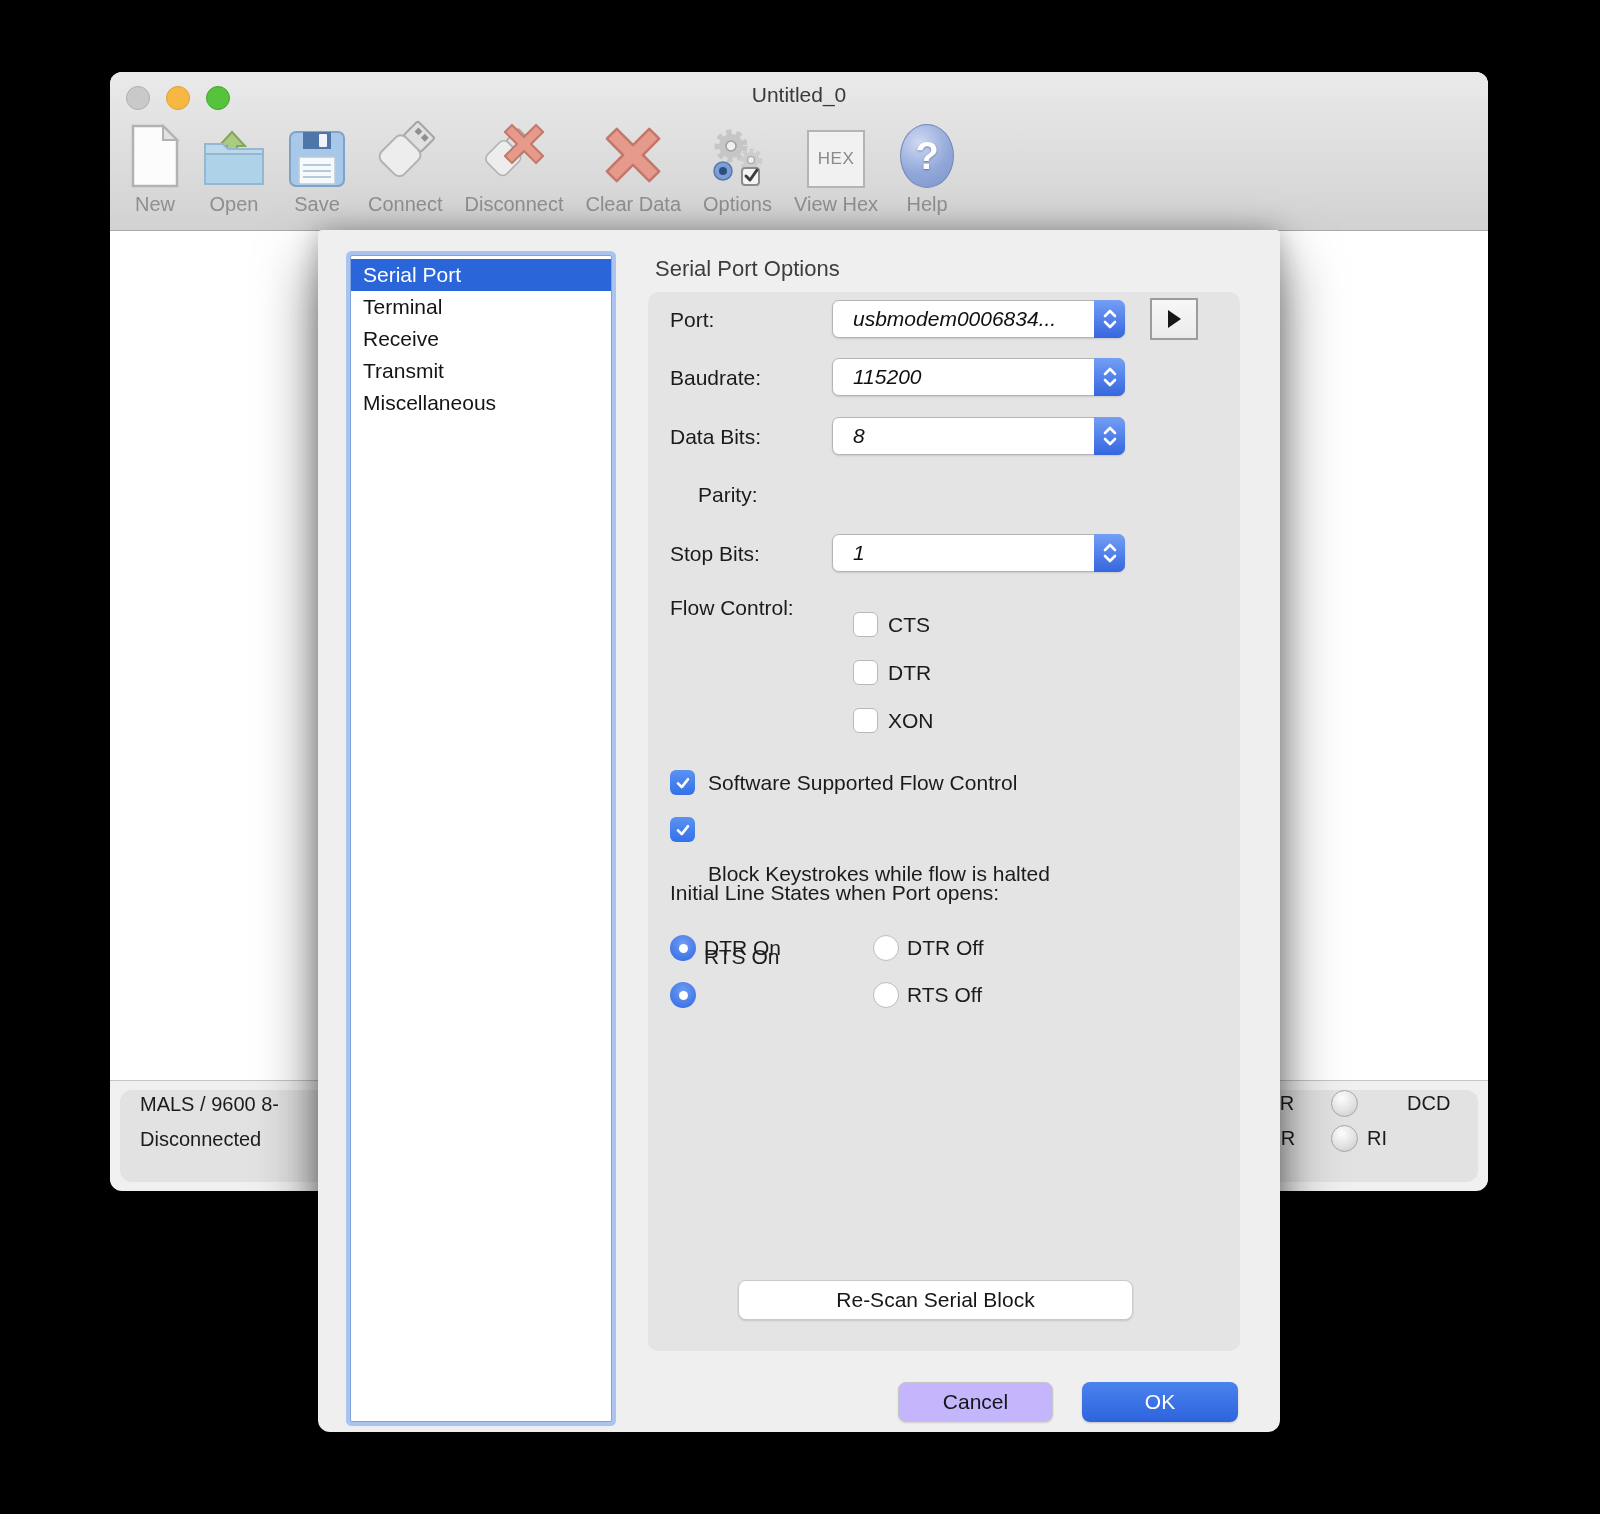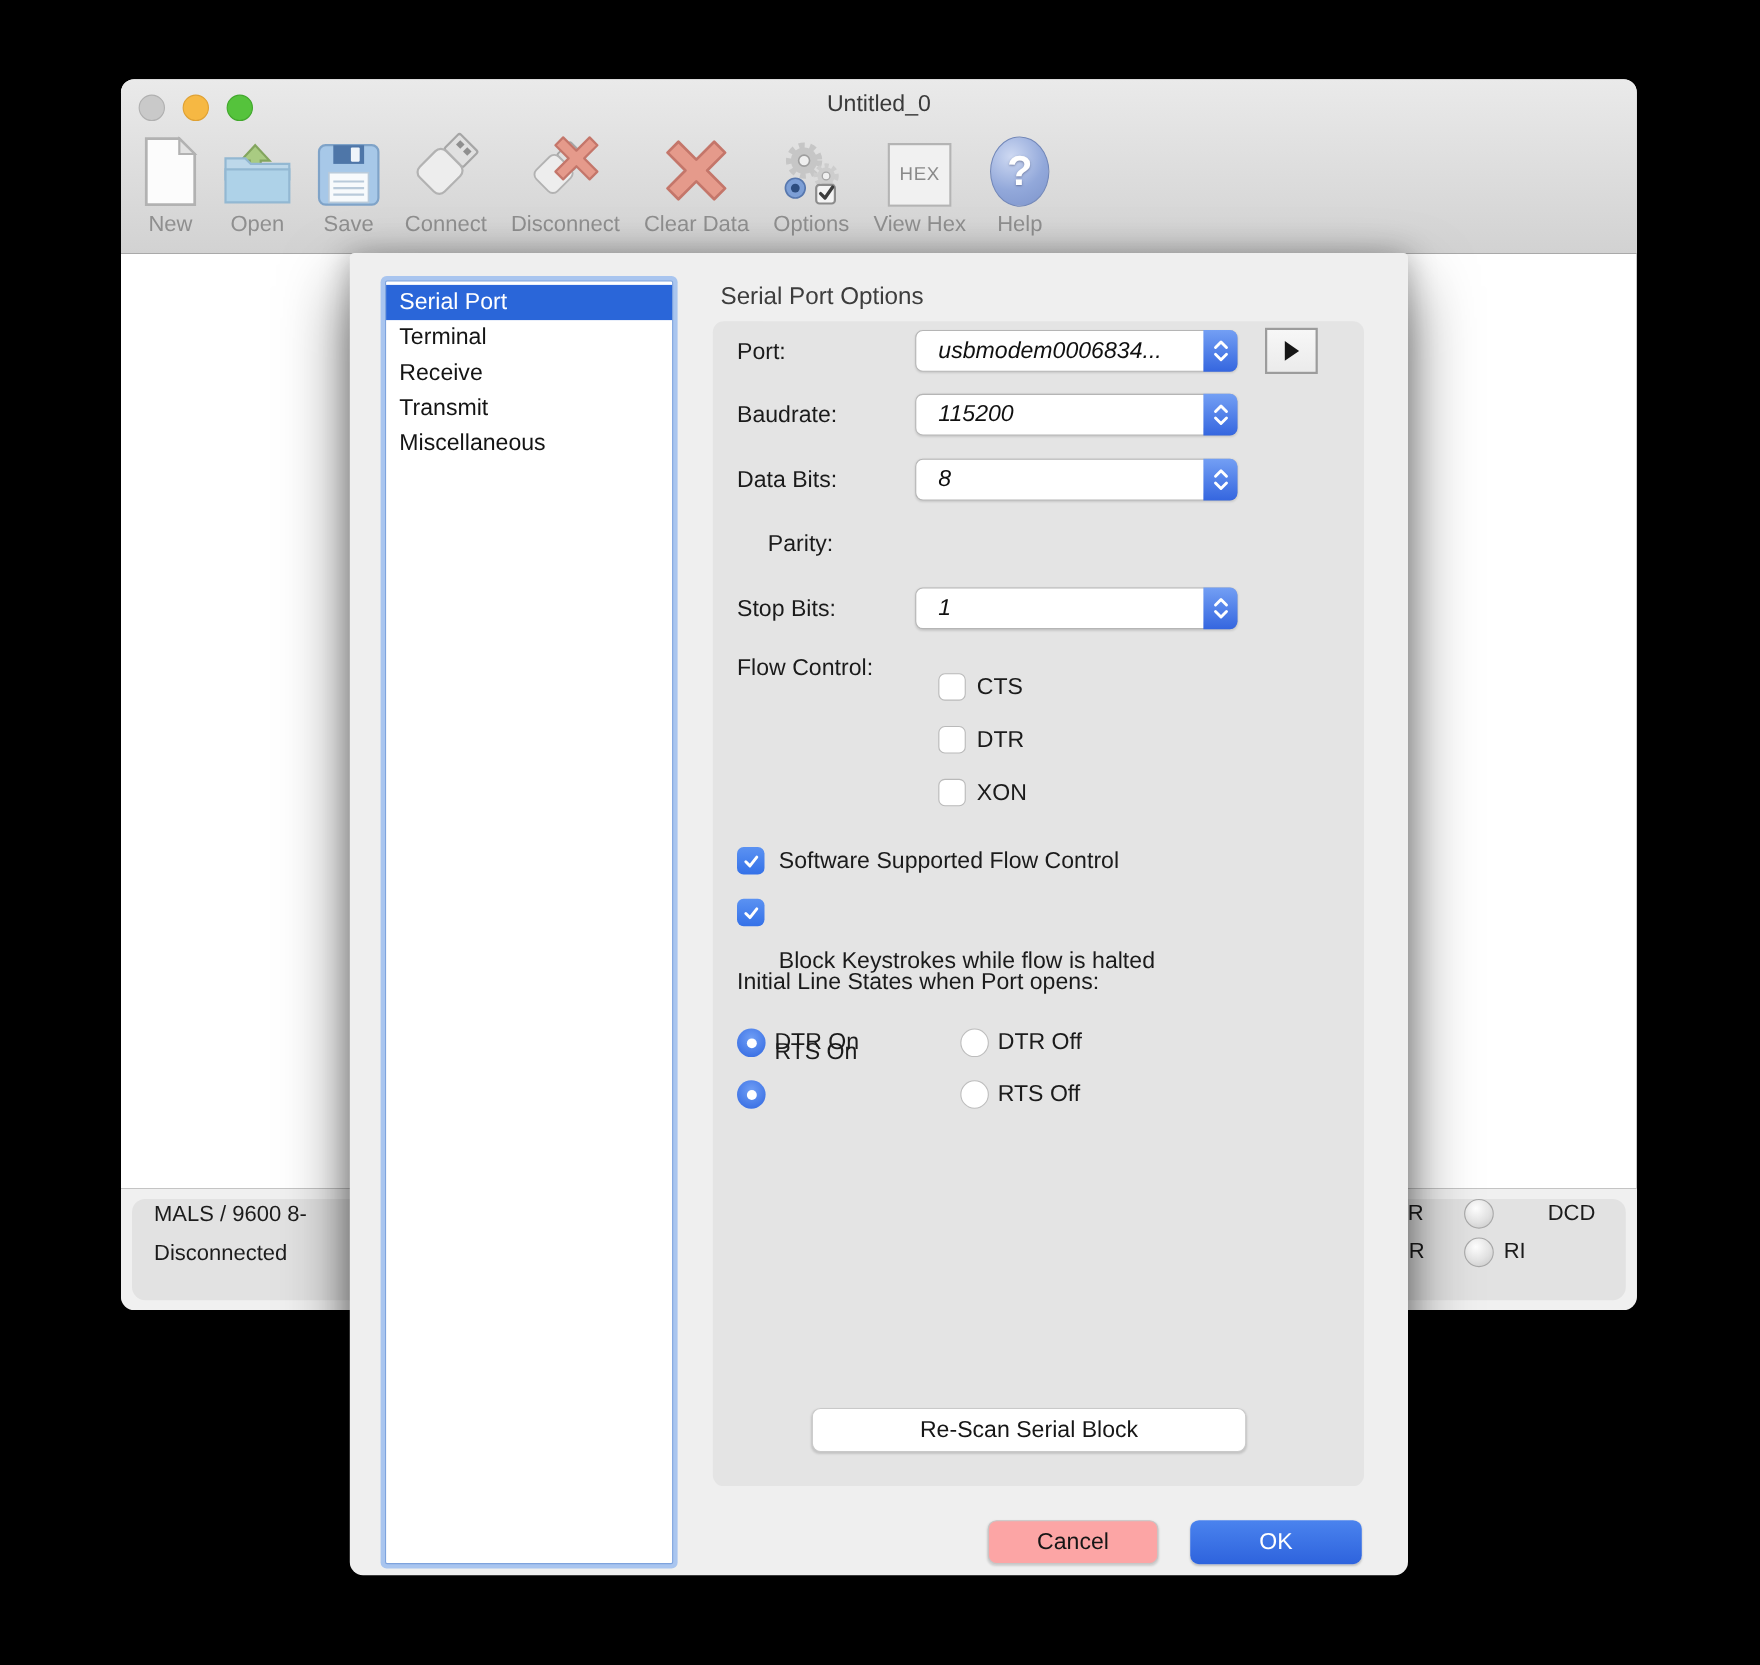--- a/index.html
+++ b/index.html
@@ -83,21 +83,21 @@
   .radio.selected::after{content:"";position:absolute;left:8.5px;top:8.5px;width:9px;height:9px;
           border-radius:50%;background:#fff;}
   .radio-label{position:absolute;font-size:21px;color:#1b1b1b;line-height:26px;}
 
   .rescan-btn{position:absolute;left:90px;top:988px;width:395px;height:40px;
           background:#fff;border:1px solid #c9c9c9;border-radius:8px;
           font-size:21px;color:#161616;display:flex;align-items:center;justify-content:center;
           box-shadow:0 1px 2px rgba(0,0,0,.14);box-sizing:border-box;}
   .dlg-btn{position:absolute;top:1152px;height:40px;border-radius:8px;font-size:21px;
           display:flex;align-items:center;justify-content:center;box-sizing:border-box;}
-  .btn-cancel{left:580px;width:155px;background:#fca5a5;border:1px solid #c6c6c6;color:#161616;
+  .btn-cancel{left:580px;width:155px;background:#c4b5fd;border:1px solid #c6c6c6;color:#161616;
           box-shadow:0 1px 2px rgba(0,0,0,.14);}
   .btn-ok{left:764px;width:156px;background:linear-gradient(#4a83ee,#2e63dd);color:#fff;
           box-shadow:0 1px 2px rgba(0,0,0,.2);}
 </style>
 </head>
 <body>
 
 <div class="window">
   <div class="toolbar-area">
     <div class="traffic t-close"></div>

